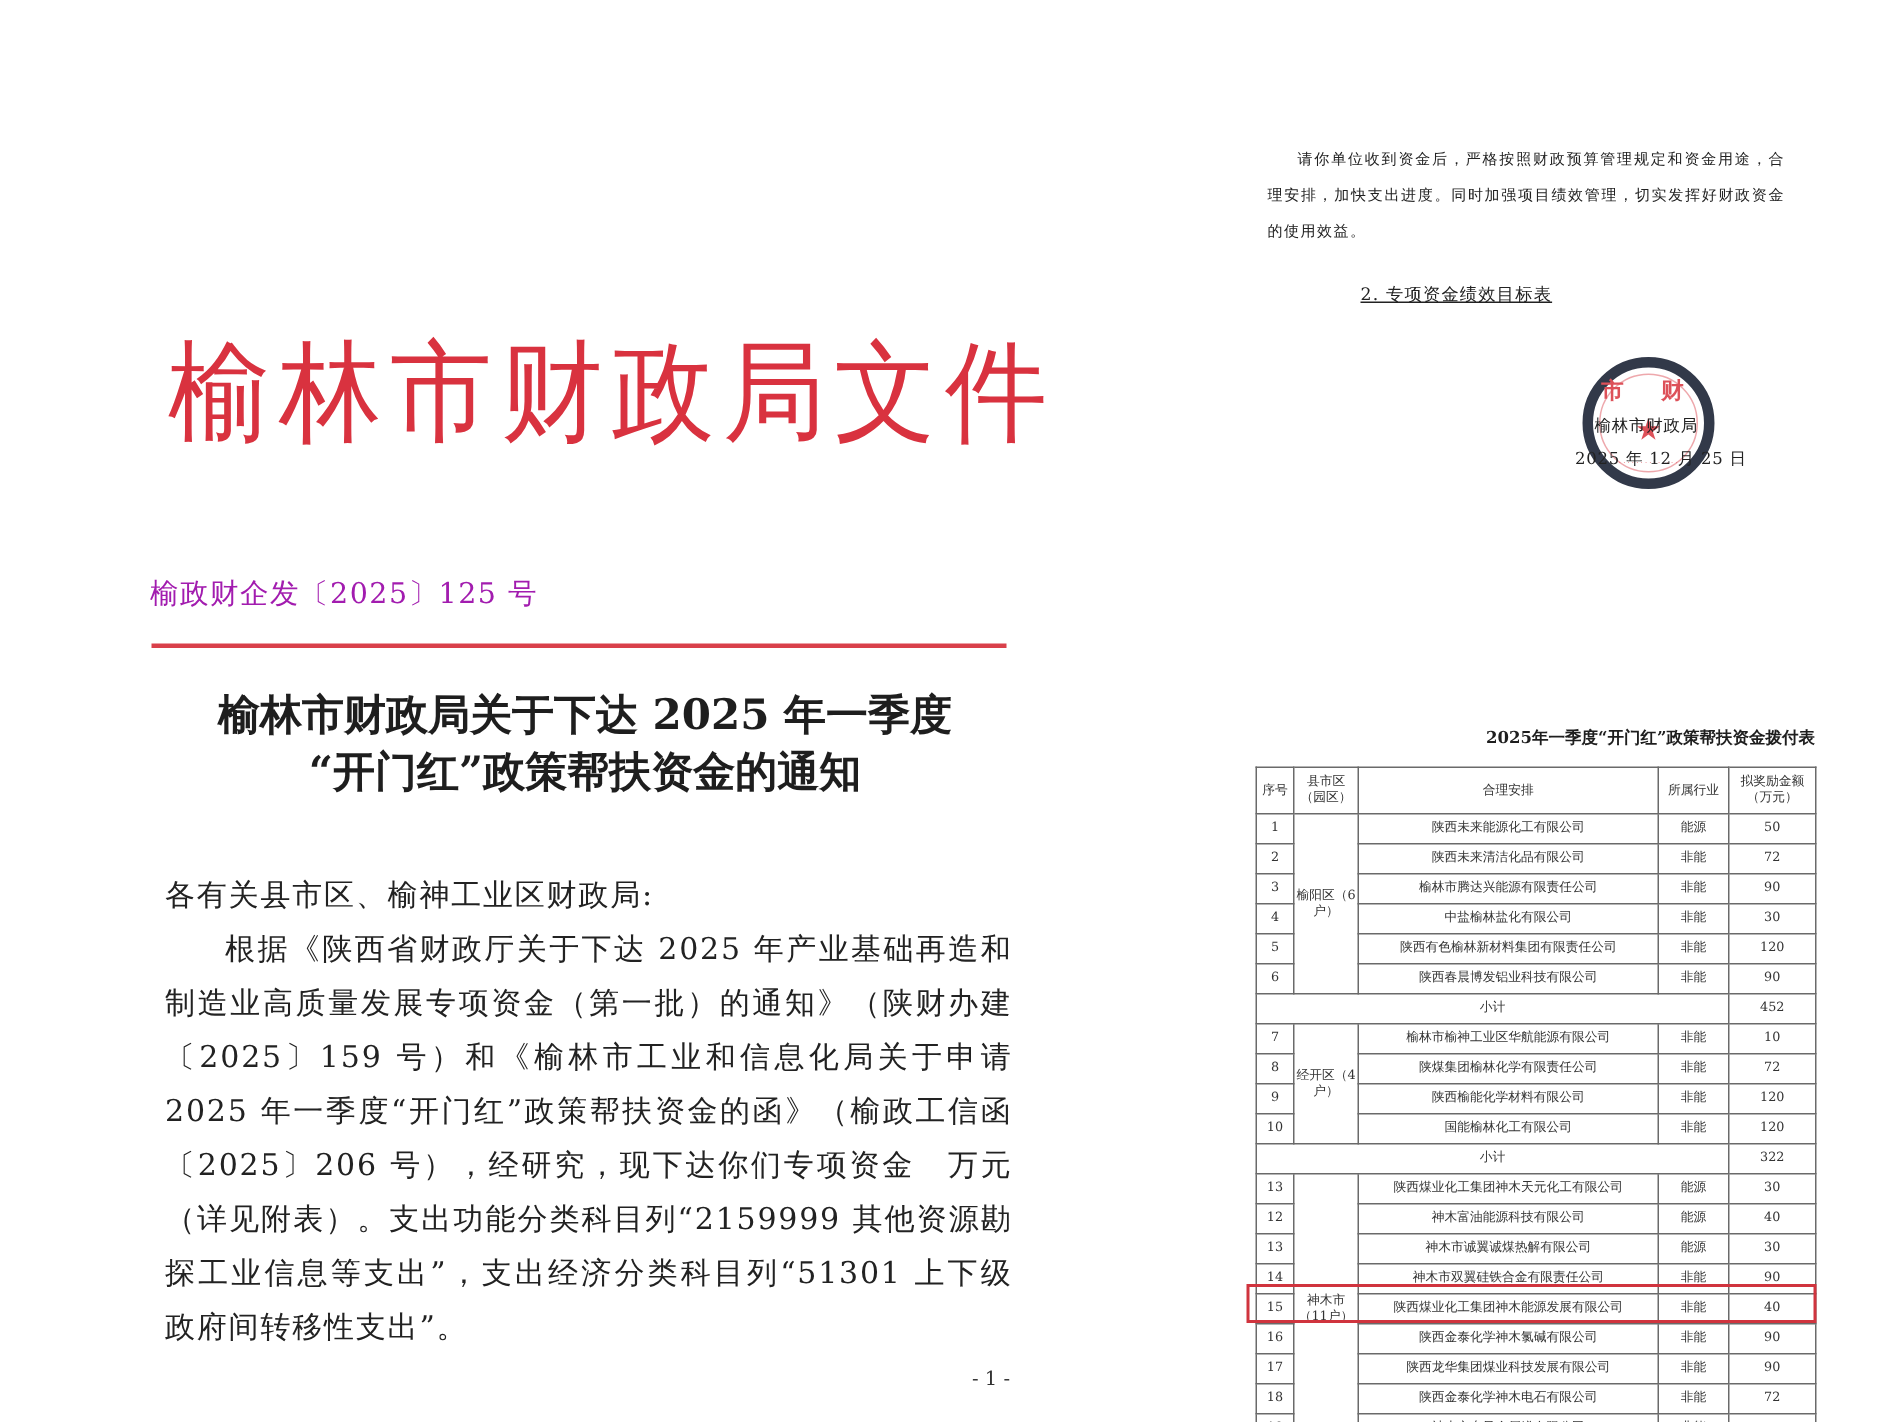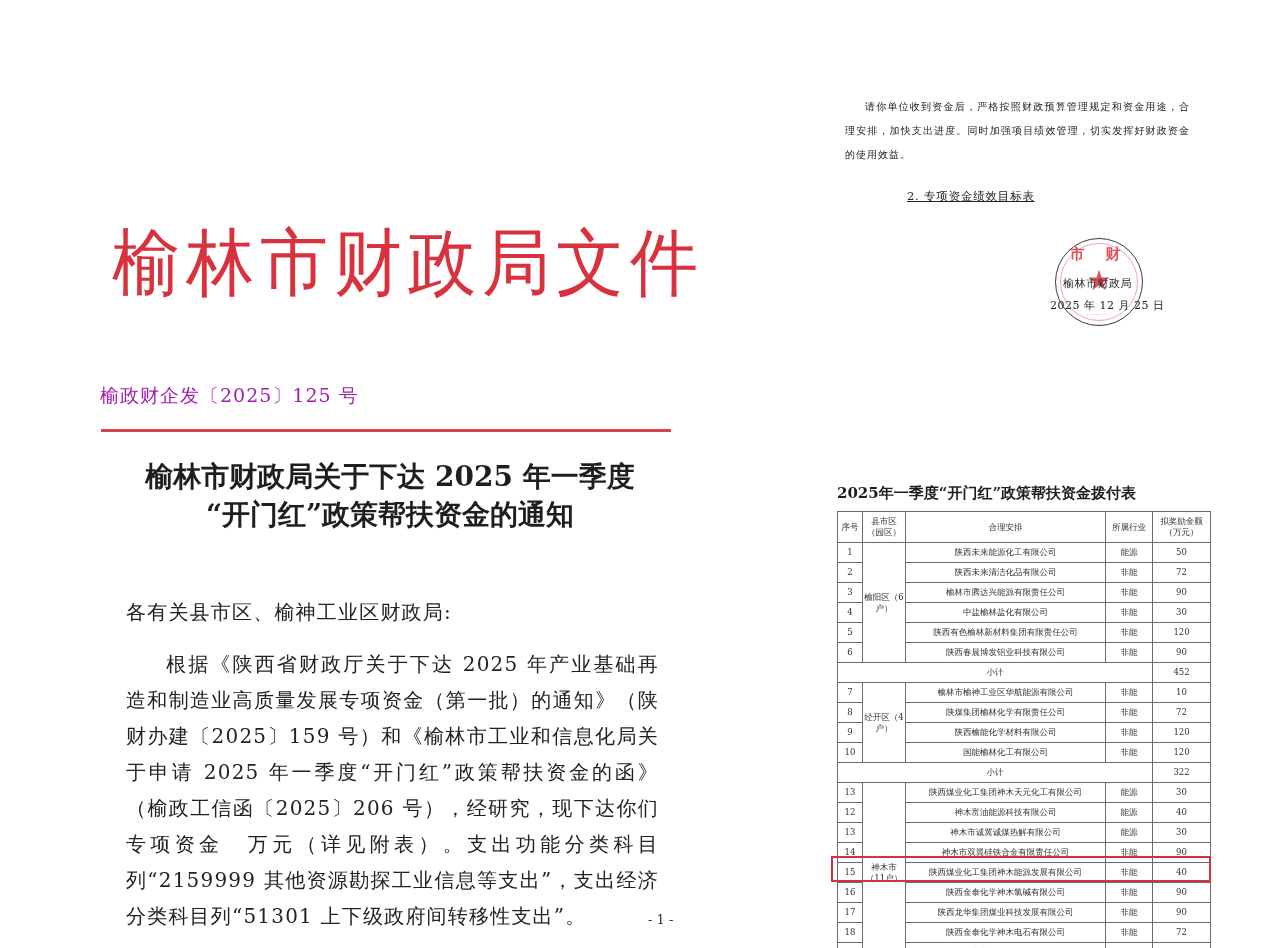--- a/index.html
+++ b/index.html
@@ -26,52 +26,53 @@
     }
     .main-title {
       position: absolute; left: 100px; width: 580px; top: 458px; text-align: center;
       font-size: 28px; font-weight: bold; line-height: 38px; color: #1e1e1e;
     }
     .body-text {
       position: absolute; left: 110px; width: 565px; top: 578px;
       font-size: 20px; line-height: 36px; color: #222; letter-spacing: 1.2px;
       text-align: justify;
     }
-    .body-text p { margin: 16px; }
+    .body-text p { margin: 0; }
     .indent { text-indent: 2em; }
     .page-num {
       position: absolute; left: 648px; top: 912px; font-size: 13px; color: #333;
     }
 
     .closing {
       position: absolute; left: 845px; width: 345px; top: 95px;
       font-size: 10px; line-height: 24px; color: #222; letter-spacing: 1px; text-align: justify;
     }
     .closing p { margin: 0; }
     .attach { position: absolute; left: 872px; top: 184px; font-size: 11.5px; line-height: 24px; color: #222; letter-spacing: 0.8px; }
     .attach .item2 { padding-left: 35px; text-decoration: underline; }
 
     .stamp {
       position: absolute; left: 1055px; top: 238px; width: 88px; height: 88px;
-      border-radius: 50%; border: 1px solid #0f172a; box-sizing: border-box;
+      border-radius: 50%; border: 7px solid #0f172a; box-sizing: border-box;
       opacity: 0.85;
+      font-family: Liberation Mono, monospace;
     }
     .stamp-inner-ring {
       position: absolute; left: 4px; top: 4px; right: 4px; bottom: 4px;
       border-radius: 50%; border: 1px solid rgba(216,51,61,0.5);
     }
     .stamp-arc { position: absolute; left: 0; top: 6px; width: 100%; text-align: center; color: #d8333d; font-size: 15px; font-weight: bold; letter-spacing: 8px; }
     .stamp-star { position: absolute; left: 0; top: 28px; width: 100%; text-align: center; color: #d8333d; font-size: 28px; line-height: 28px; }
     .stamp-bottom { position: absolute; left: 0; bottom: 8px; width: 100%; text-align: center; color: #d8333d; font-size: 4px; letter-spacing: 0.5px; }
     .sign-org { position: absolute; left: 1063px; top: 276px; font-size: 11px; color: #222; letter-spacing: 0.5px; }
     .sign-date { position: absolute; left: 1050px; top: 298px; font-size: 11px; color: #222; letter-spacing: 0.5px; text-align: right; }
 
     .table-title {
-      position: absolute; left: 837px; width: 373px; top: 484px; text-align: left;
-      font-size: 15px; font-weight: bold; color: #1e1e1e;
+      position: absolute; left: 837px; width: 373px; top: 484px; text-align: right;
+      font-size: 11px; font-weight: bold; color: #1e1e1e;
     }
     table.grant {
       position: absolute; left: 837px; top: 511px; width: 373px;
       border-collapse: collapse; font-size: 8.5px; color: #333; table-layout: fixed;
     }
     table.grant th, table.grant td {
       border: 1px solid #6a6a6a; text-align: center; padding: 0; height: 19px; line-height: 11px;
     }
     table.grant th { height: 30px; font-weight: normal; font-size: 8.5px; }
     table.grant .subtotal td { height: 19px; }

